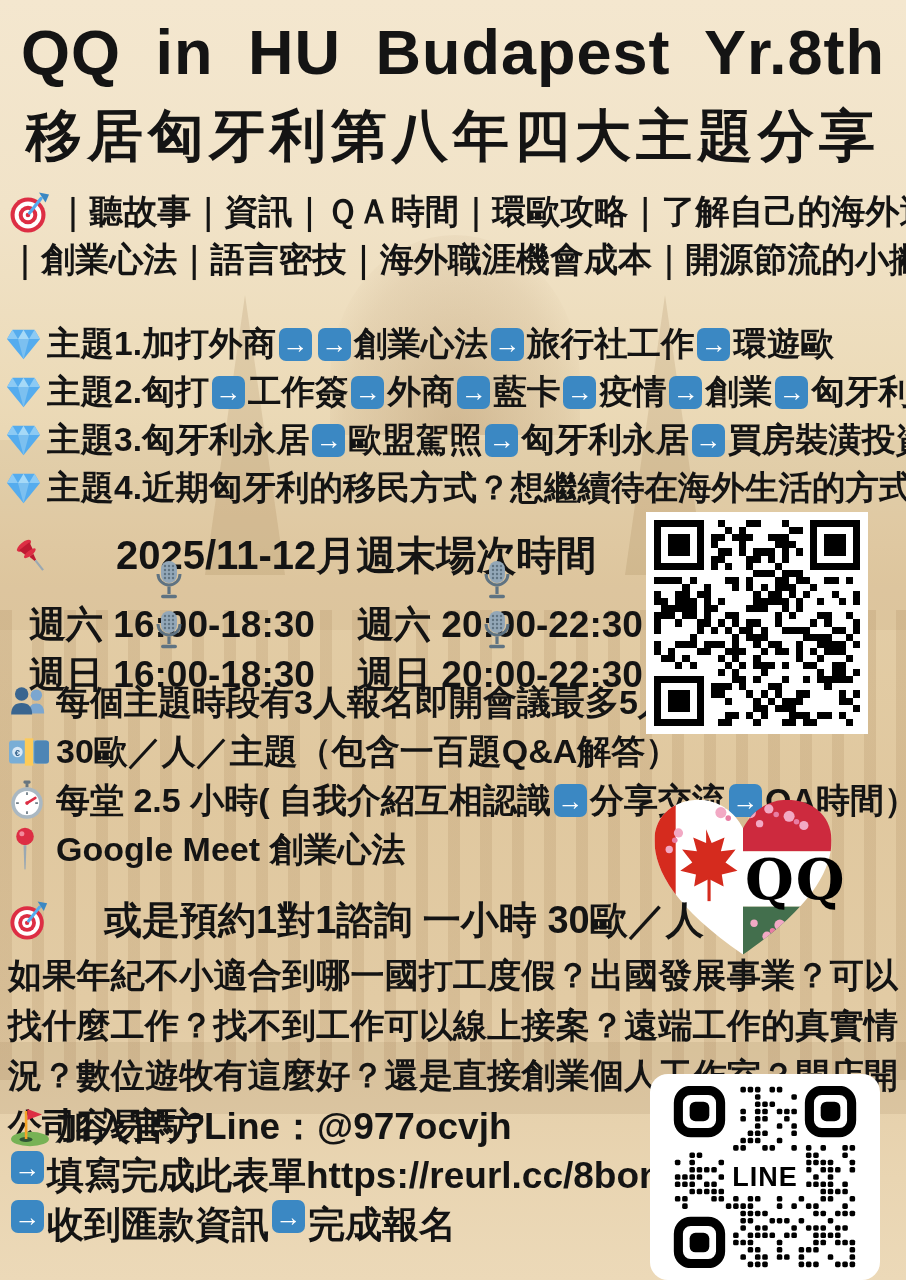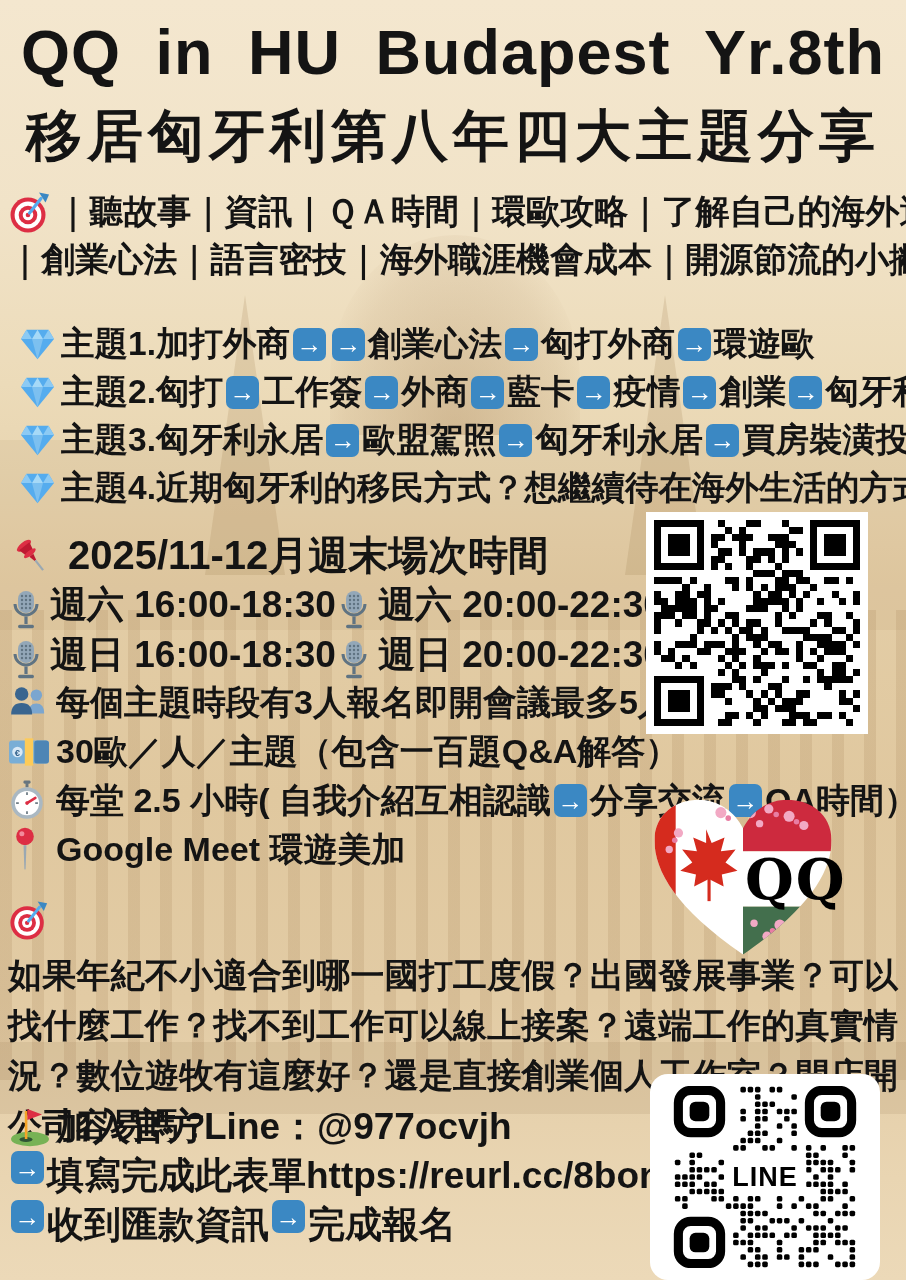--- a/index.html
+++ b/index.html
@@ -13,40 +13,40 @@
   .bg-dome{left:330px;top:235px;width:250px;height:200px;background:radial-gradient(ellipse at 50% 100%,rgba(151,111,66,.30),rgba(151,111,66,.10) 62%,rgba(151,111,66,0) 80%);border-radius:50% 50% 0 0 / 72% 72% 0 0;}
   .bg-spire-l{left:205px;top:295px;width:80px;height:280px;clip-path:polygon(50% 0,100% 100%,0 100%);background:rgba(151,111,66,.17);}
   .bg-spire-r{left:625px;top:295px;width:80px;height:280px;clip-path:polygon(50% 0,100% 100%,0 100%);background:rgba(151,111,66,.17);}
   .bg-facade{left:0;top:440px;width:906px;height:190px;background:rgba(151,111,66,.08);}
   .bg-cols{left:0;top:610px;width:906px;height:470px;background:repeating-linear-gradient(90deg,rgba(146,107,63,.15) 0 12px,rgba(146,107,63,0) 12px 32px);}
   .bg-floor{left:0;top:1042px;width:906px;height:72px;background:rgba(120,85,50,.10);}
 
   .title{position:absolute;top:16px;left:0;width:100%;margin:0;text-align:center;font-size:63px;letter-spacing:1px;word-spacing:16px;white-space:nowrap;}
   .subtitle{position:absolute;top:99px;left:0;width:100%;margin:0;text-align:center;font-size:56px;letter-spacing:5px;white-space:nowrap;}
 
-  .row{display:flex;align-items:center;white-space:nowrap;}
+  .row{display:flex;align-items:center;white-space:nowrap;gap:48px;}
   .ic{flex:none;display:inline-block;}
   .islot{flex:none;display:flex;align-items:center;justify-content:flex-start;width:48px;}
 
   .intro{position:absolute;top:188px;left:8px;right:2px;}
   .intro-line{display:flex;align-items:center;height:48px;font-size:34px;white-space:nowrap;}
 
-  .topics{position:absolute;top:320px;left:19px;right:0;}
+  .topics{position:absolute;top:320px;left:5px;right:0;}
   .topic-line{display:flex;align-items:center;height:48px;font-size:33.5px;white-space:nowrap;}
   .seg{flex:none;}
 
   .ic-arrow{flex:none;display:inline-flex;align-items:center;justify-content:center;
     width:33px;height:33px;margin:0 3px;border-radius:7px;background:#3b88c3;color:#fff;
     font-size:26px;line-height:1;font-weight:700;}
 
   .sched-head{position:absolute;top:528px;left:10px;font-size:40px;}
   .sched-head .htxt{margin-left:10px;}
   #sessions{position:absolute;top:580px;left:8px;}
   .sched-row{display:flex;align-items:center;height:50px;}
-  .sess{display:flex;align-items:flex-end;width:328px;font-size:37px;white-space:nowrap;}
+  .sess{display:flex;align-items:center;width:328px;font-size:37px;white-space:nowrap;flex-direction:column;}
 
   #details{position:absolute;top:678px;left:8px;right:2px;}
   .detail-row{display:flex;align-items:center;height:49px;font-size:34px;white-space:nowrap;}
 
   .consult{position:absolute;top:894px;left:8px;right:8px;}
   .consult-head{font-size:38px;height:52px;}
   .consult-body{margin:4px 0 0;font-size:34px;line-height:50px;text-align:justify;font-weight:700;}
 
   #signup{position:absolute;top:1102px;left:8px;}
   .signup-row{display:flex;height:49px;font-size:37px;white-space:nowrap;}
@@ -106,21 +106,21 @@
     <polygon points="8,2 14,12 2,12" fill="#8ccaf4"></polygon>
           <polygon points="32,2 38,12 26,12" fill="#8ccaf4"></polygon>
     <polygon points="14,12 20,2 26,12" fill="#a6d9f7"></polygon>
           <polygon points="14,12 26,12 20,34" fill="#7cc0f0"></polygon>
         </svg>
         <span class="seg">主題1.加打外商</span>
         <span class="ic-arrow">→</span>
         <span class="ic-arrow">→</span>
         <span class="seg">創業心法</span>
         <span class="ic-arrow">→</span>
-        <span class="seg">匈打外商</span>
+        <span class="seg">旅行社工作</span>
         <span class="ic-arrow">→</span>
         <span class="seg">環遊歐</span>
       </div>
       <div class="topic-line">
         <svg class="ic" viewBox="0 0 40 36" style="width:37px;height:33px;margin-right:5px">
     <polygon points="8,2 32,2 38,12 20,34 2,12" fill="#55acee"></polygon>
     <polygon points="8,2 14,12 2,12" fill="#8ccaf4"></polygon>
           <polygon points="32,2 38,12 26,12" fill="#8ccaf4"></polygon>
     <polygon points="14,12 20,2 26,12" fill="#a6d9f7"></polygon>
           <polygon points="14,12 26,12 20,34" fill="#7cc0f0"></polygon>
@@ -328,21 +328,21 @@
         <span class="seg">QA時間）</span>
       </div>
       <div class="detail-row">
         <span class="islot">
           <svg class="ic" viewBox="0 0 20 44" style="width:22px;height:46px;margin-left:6px">
     <circle cx="10" cy="9" r="8.4" fill="#dd2e44"></circle>
             <circle cx="7" cy="6.5" r="2.4" fill="#f28b9b"></circle>
     <path d="M8.6 17.4 h2.8 L10.6 40 q-0.6 2 -1.2 0 Z" fill="#9aa8b2"></path>
           </svg>
         </span>
-        <span class="seg">Google Meet 環遊美加</span>
+        <span class="seg">Google Meet 創業心法</span>
       </div>
     </div>
 
   <div class="qr-top">
     <svg id="qr1" viewBox="0 0 29 29" shape-rendering="crispEdges">
         <g fill="#000">
           <rect x="9" y="0" width="1" height="1"></rect>
           <rect x="13" y="0" width="1" height="1"></rect>
           <rect x="14" y="0" width="1" height="1"></rect>
           <rect x="18" y="0" width="1" height="1"></rect>
@@ -678,20 +678,21 @@
           <svg class="ic" viewBox="0 0 44 44" style="width:42px;height:42px">
     <circle cx="20" cy="25" r="17.5" fill="#dd2e44"></circle>
             <circle cx="20" cy="25" r="13.4" fill="#fff"></circle>
     <circle cx="20" cy="25" r="9.3" fill="#dd2e44"></circle>
             <circle cx="20" cy="25" r="5.3" fill="#fff"></circle>
     <circle cx="20" cy="25" r="2.3" fill="#dd2e44"></circle>
     <line x1="21.5" y1="23" x2="33" y2="8.5" stroke="#55acee" stroke-width="3.2" stroke-linecap="round"></line>
     <polygon points="31,2.5 41,4.5 37.5,12.5" fill="#3b88c3"></polygon>
           </svg>
         </span>
+      <span>或是預約1對1諮詢  一小時  30歐／人</span>
     </div>
     <p class="consult-body">如果年紀不小適合到哪一國打工度假？出國發展事業？可以找什麼工作？找不到工作可以線上接案？遠端工作的真實情況？數位遊牧有這麼好？還是直接創業個人工作室？開店開公司容易嗎？</p>
   </div>
 
   <div id="signup">
       <div class="signup-row">
         <span class="islot">
           <svg class="ic" viewBox="0 0 44 40" style="width:44px;height:40px">
     <ellipse cx="22" cy="32" rx="19" ry="7.2" fill="#77b255"></ellipse>
     <ellipse cx="18" cy="32.5" rx="6.5" ry="2.6" fill="#2e5434"></ellipse>

